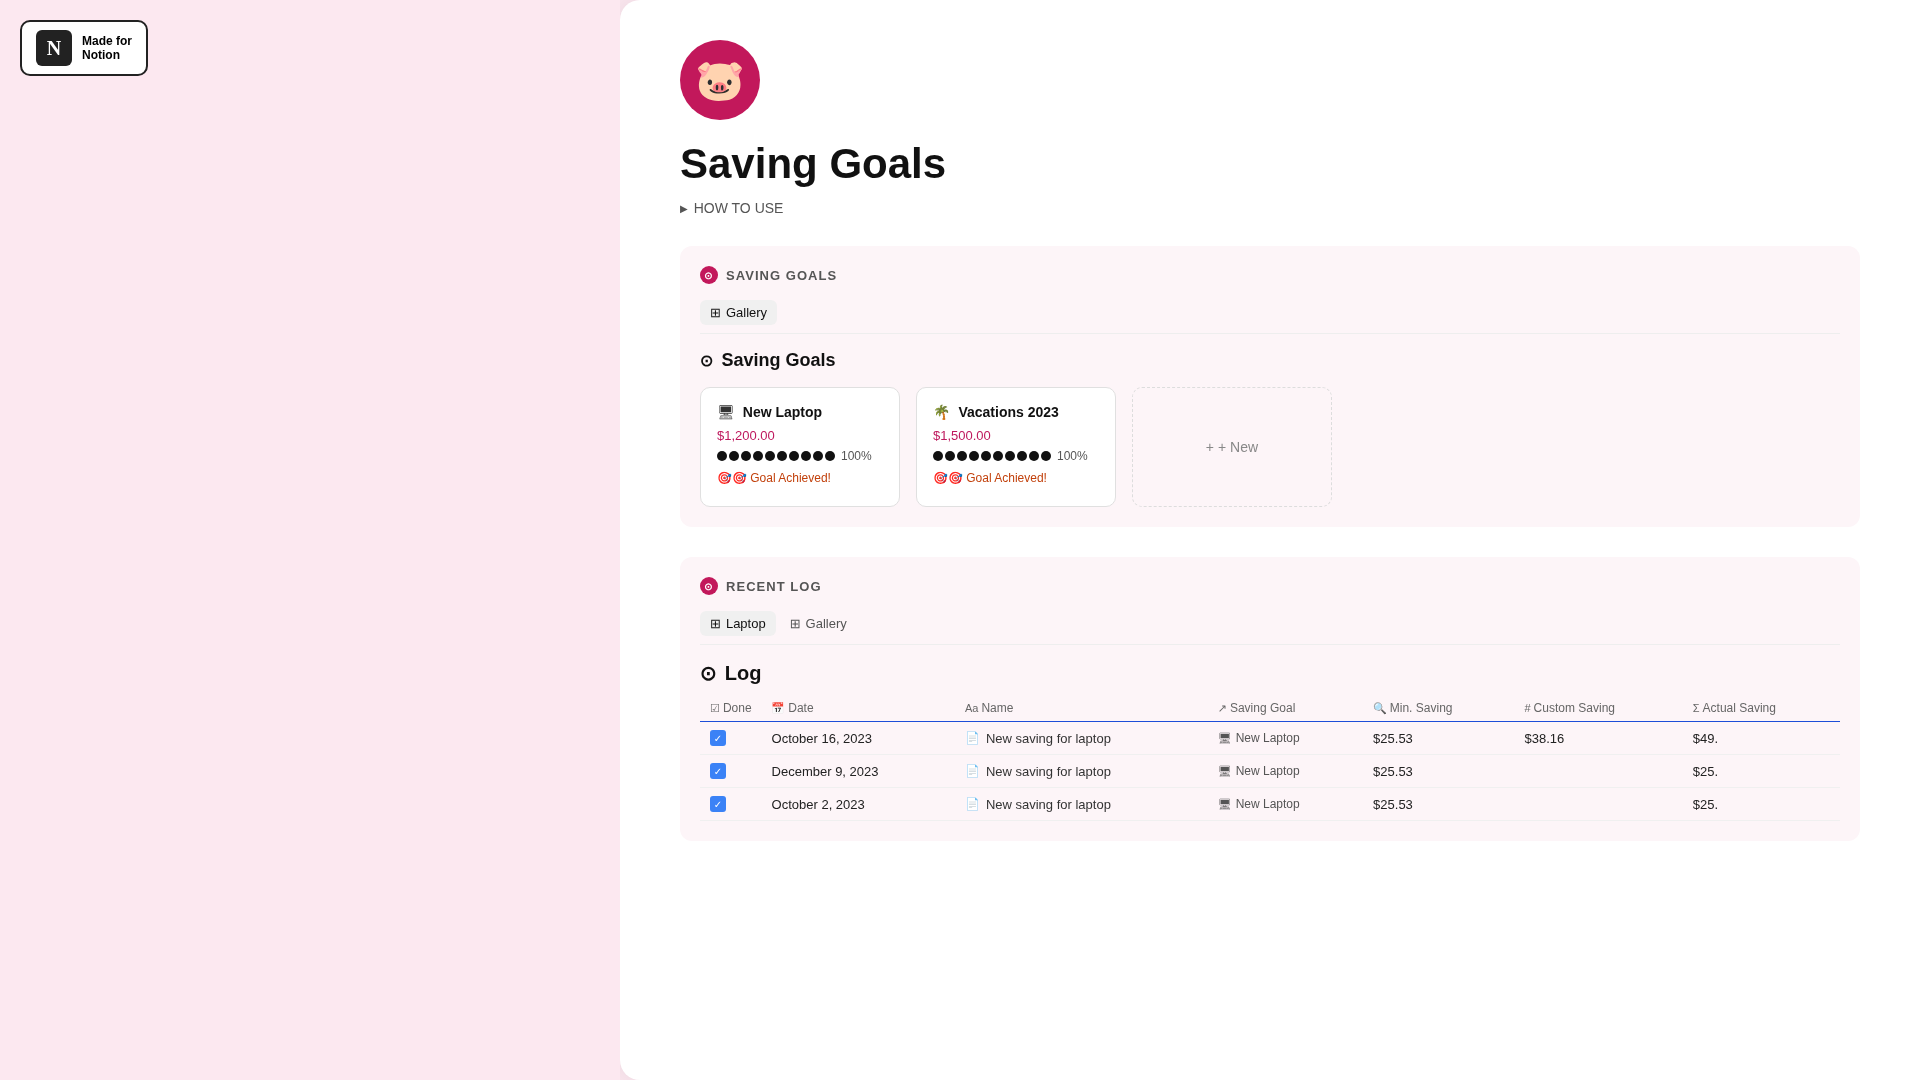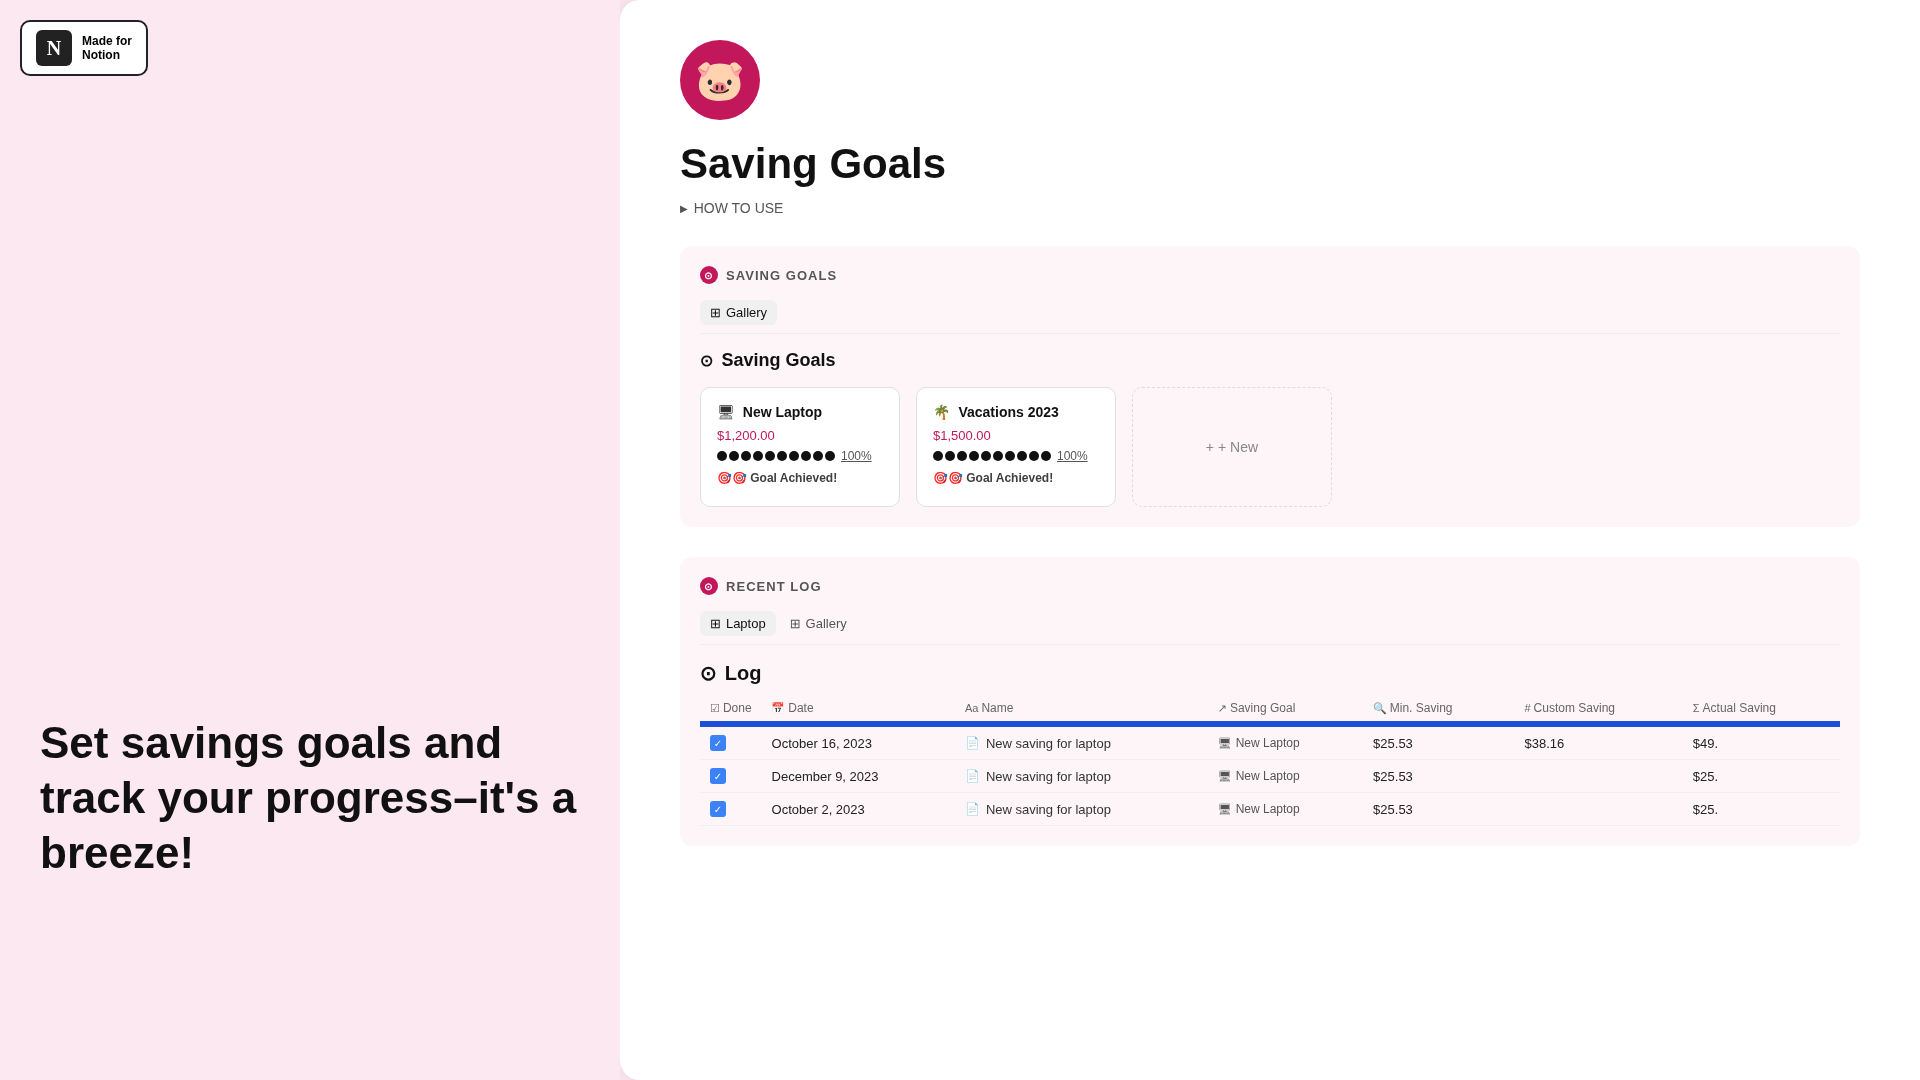--- a/index.html
+++ b/index.html
@@ -238,27 +238,26 @@
     }
     .dot {
       width: 10px;
       height: 10px;
       border-radius: 50%;
       background: #111;
     }
     .progress-pct {
       font-size: 12px;
       color: #555;
-      text-decoration: underline;
     }
 
     .goal-achieved {
       font-size: 12px;
-      color: #404040;
-      font-weight: 700;
+      color: #c2410c;
+      font-weight: 400;
     }
 
     .new-card {
       background: transparent;
       border: 1px dashed #ddd;
       border-radius: 10px;
       width: 200px;
       min-width: 200px;
       display: flex;
       align-items: center;
@@ -290,21 +289,21 @@
     .data-table {
       width: 100%;
       border-collapse: collapse;
       font-size: 13px;
     }
     .data-table th {
       text-align: left;
       padding: 6px 10px;
       color: #666;
       font-weight: 500;
-      border-bottom: 6px solid #1d4ed8;
+      border-bottom: 1px solid #1d4ed8;
       font-size: 12px;
     }
     .data-table td {
       padding: 8px 10px;
       border-bottom: 1px solid #f0f0f0;
       color: #222;
       font-size: 13px;
     }
     .checkbox-cell {
       width: 30px;
@@ -355,21 +354,20 @@
   <div class="notion-badge">
     <div class="notion-badge-icon">
       <span>N</span>
     </div>
     <div class="notion-badge-text">
       <span>Made for</span><br>
       <span>Notion</span>
     </div>
   </div>
 
-  <p class="tagline">Set savings goals and track your progress–it's a breeze!</p>
 </div>
 
 <div class="right-panel">
   <div class="page-content">
 
     <div class="page-icon">🐷</div>
 
     <h1 class="page-title">Saving Goals</h1>
 
     <div class="how-to-use">

